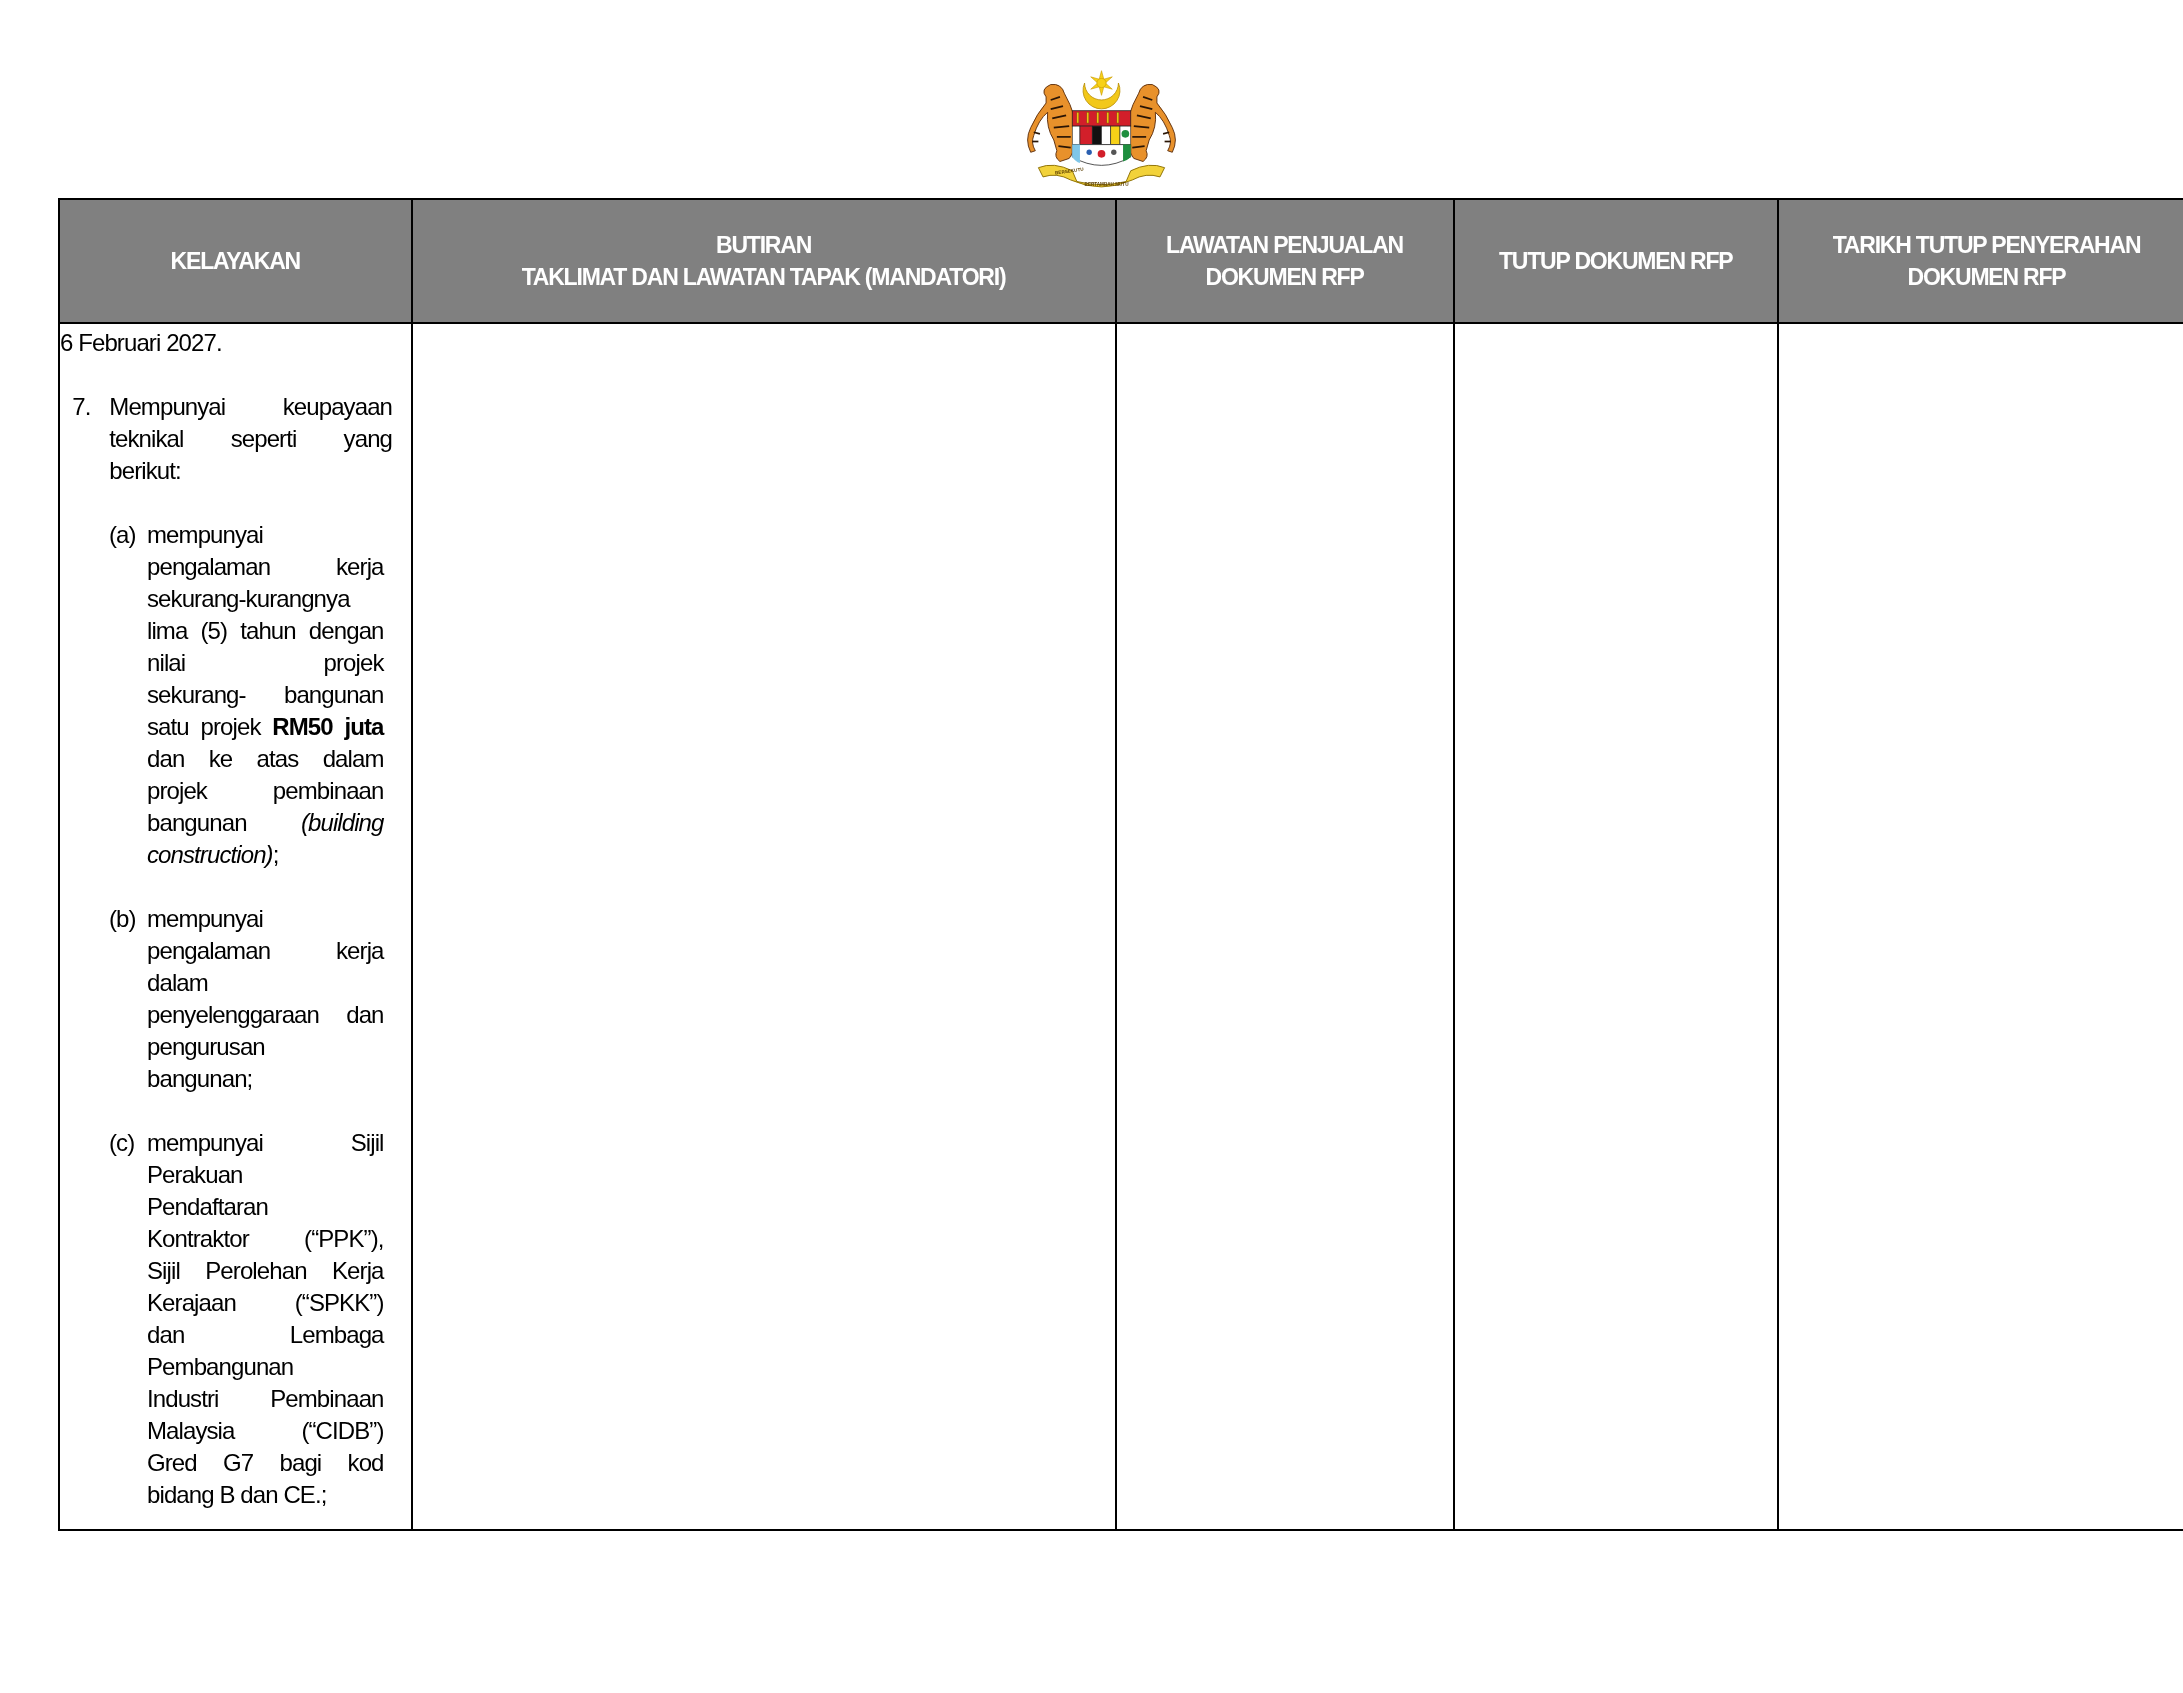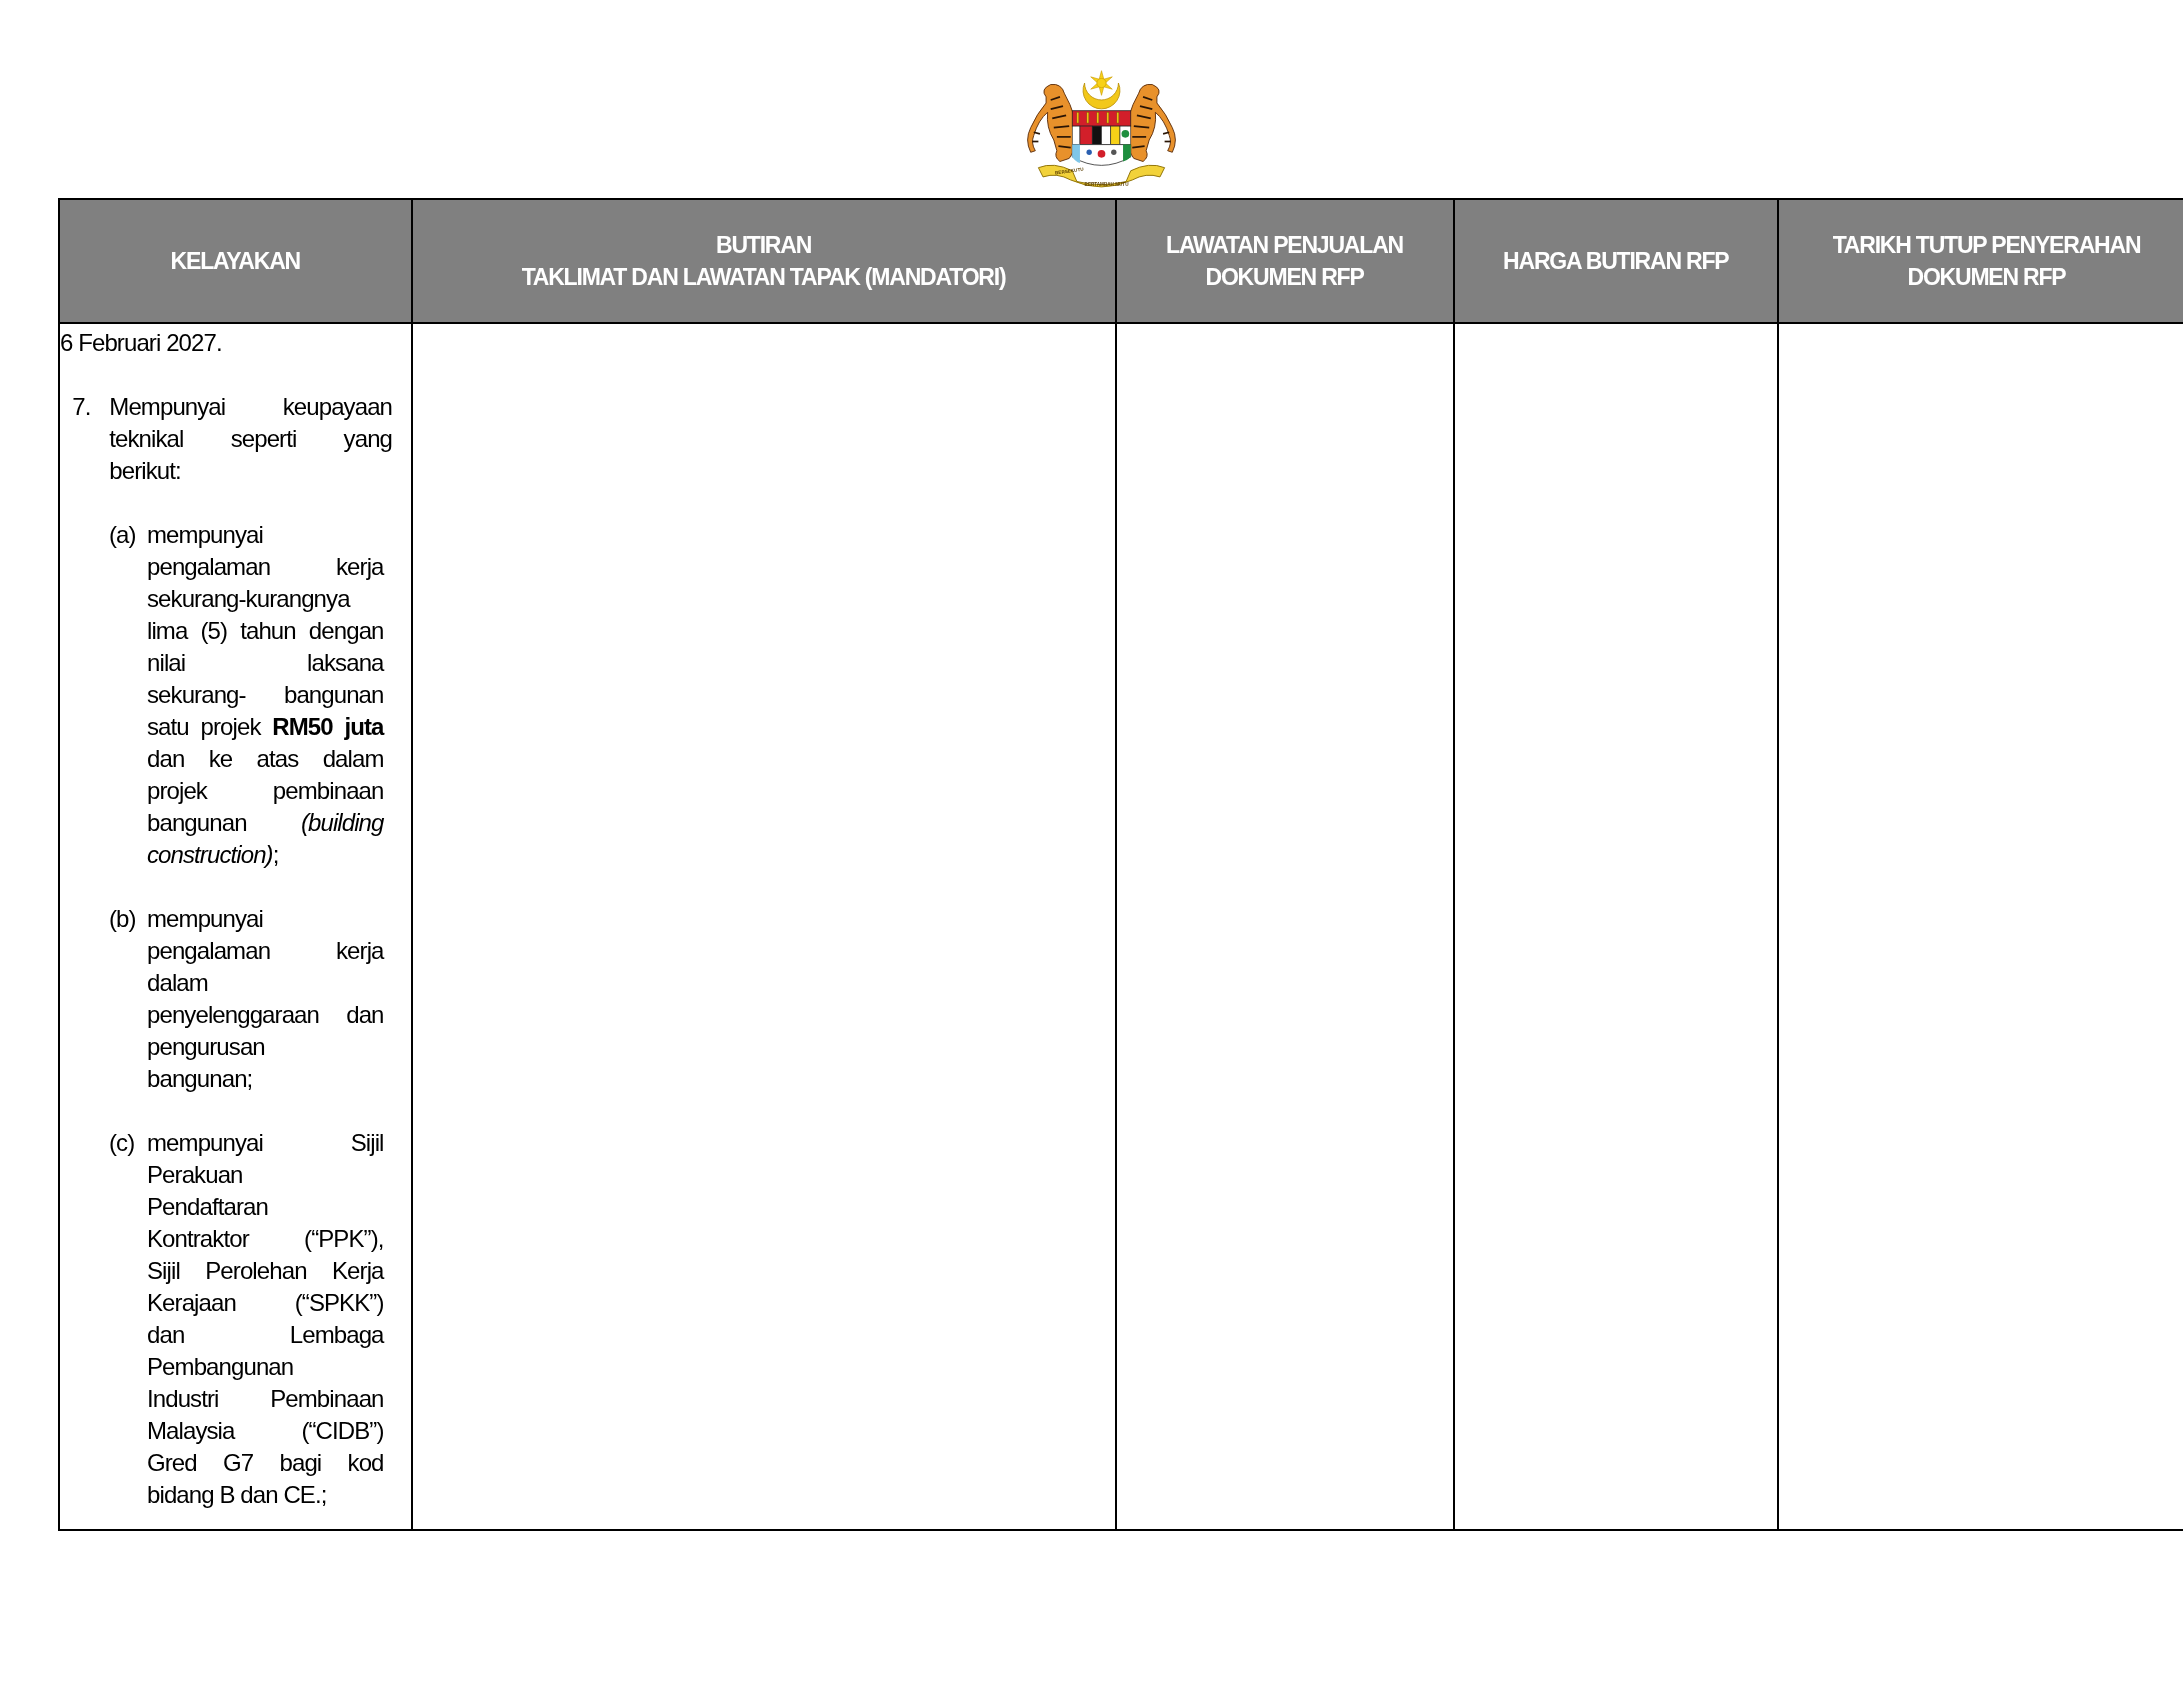--- a/index.html
+++ b/index.html
@@ -174,21 +174,21 @@
       </th>
       <th>
         <span>BUTIRAN</span>
         <span>TAKLIMAT DAN LAWATAN TAPAK (MANDATORI)</span>
       </th>
       <th>
         <span>LAWATAN PENJUALAN</span>
         <span>DOKUMEN RFP</span>
       </th>
       <th>
-        <span>HARGA BUTIRAN RFP</span>
+        <span>TUTUP DOKUMEN RFP</span>
       </th>
       <th>
         <span>TARIKH TUTUP PENYERAHAN</span>
         <span>DOKUMEN RFP</span>
       </th>
     </tr>
   </thead>
   <tbody>
     <tr>
       <td>
@@ -206,21 +206,21 @@
           </div>
           <div class="gap"></div>
 
           <div class="sub">
             <div class="lbl">(a)</div>
             <div class="body">
               <span class="ln last">mempunyai</span>
               <span class="ln">pengalaman kerja</span>
               <span class="ln last">sekurang-kurangnya</span>
               <span class="ln">lima (5) tahun dengan</span>
-              <span class="ln">nilai laksana</span>
+              <span class="ln">nilai projek</span>
               <span class="ln">sekurang- bangunan</span>
               <span class="ln"><span>satu projek </span><span class="b u">RM50 juta</span></span>
               <span class="ln"><span class="u">dan ke atas</span><span> dalam</span></span>
               <span class="ln">projek pembinaan</span>
               <span class="ln"><span>bangunan </span><span class="i">(building</span></span>
               <span class="ln last"><span class="i">construction)</span><span>;</span></span>
             </div>
           </div>
           <div class="gap"></div>
 

